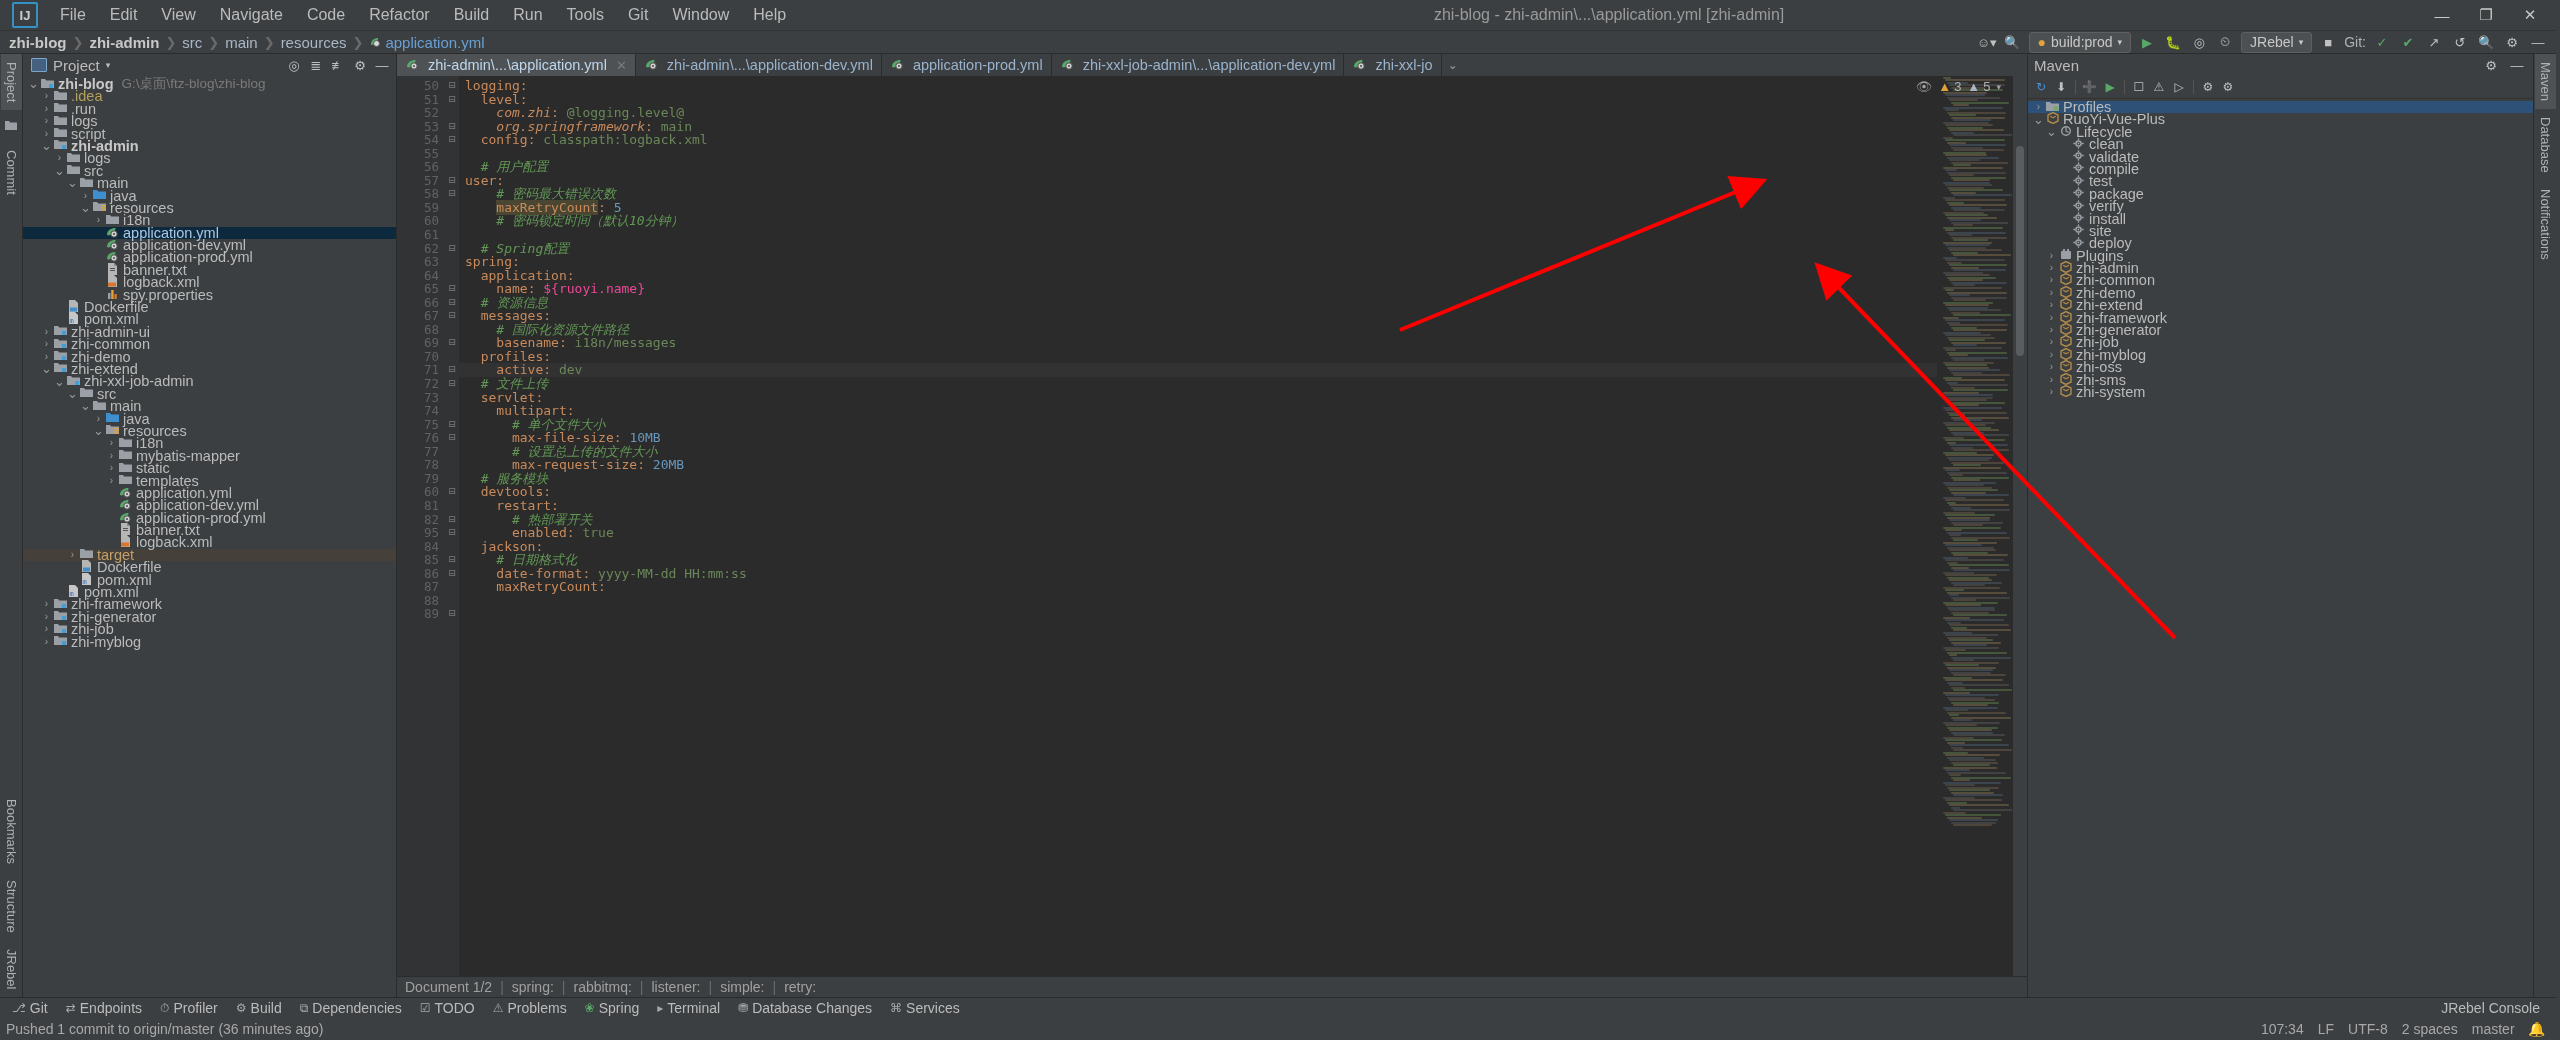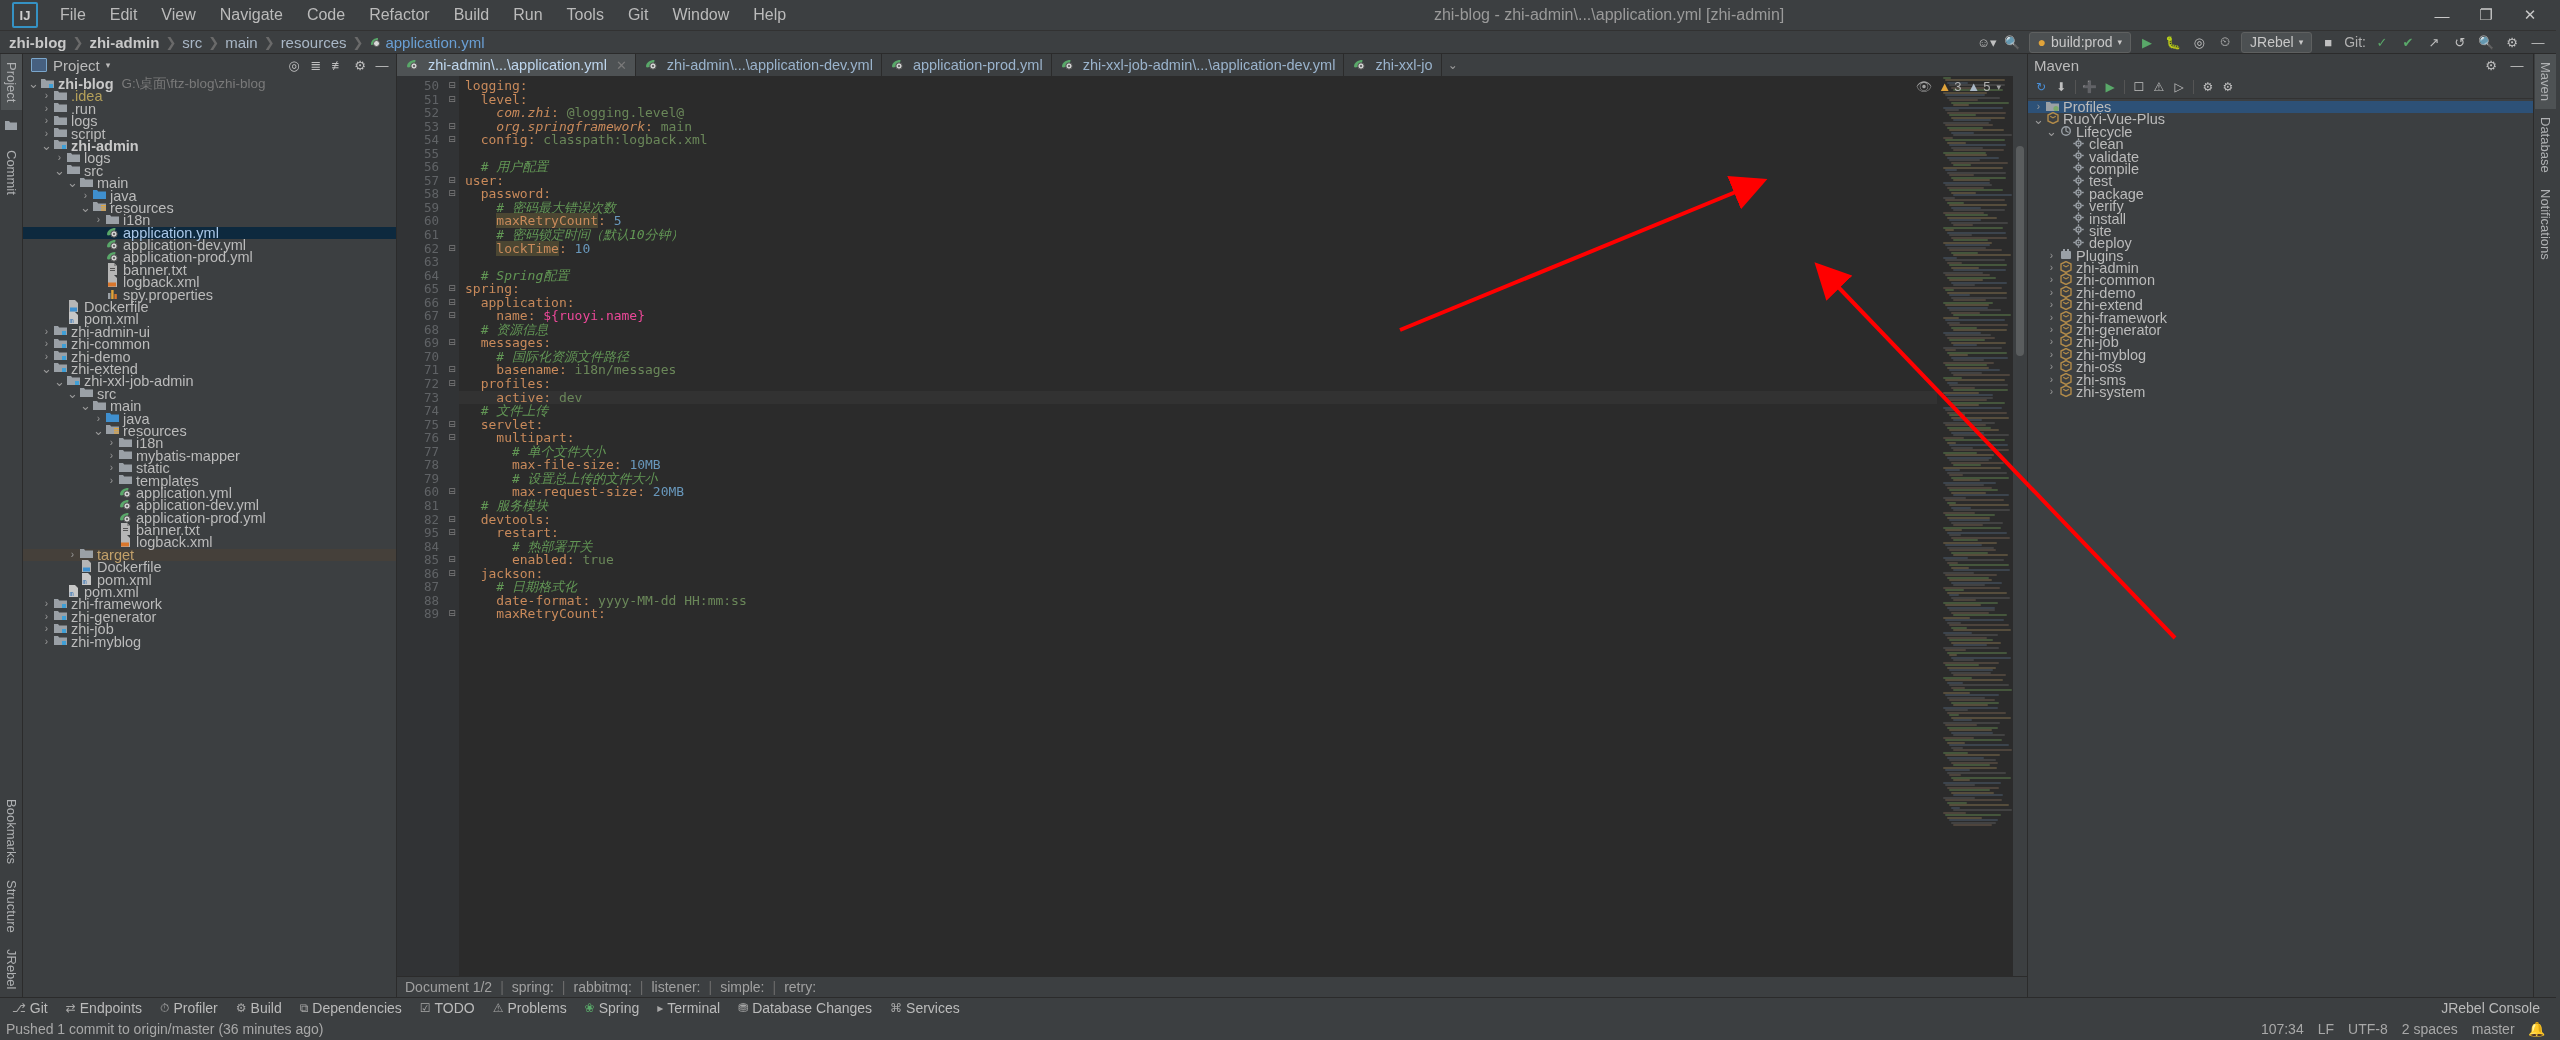--- a/index.html
+++ b/index.html
@@ -752,25 +752,23 @@
           </div>
         <div class="code" id="code">
             <div class="cl"><span class="k">logging</span><span class="k">:</span></div>
             <div class="cl">  <span class="k">level</span><span class="k">:</span></div>
             <div class="cl">    <span class="k" style="font-style:italic">com.zhi</span><span class="k">:</span> <span class="v">@logging.level@</span></div>
             <div class="cl">    <span class="k" style="font-style:italic">org.springframework</span><span class="k">:</span> <span class="v">main</span></div>
             <div class="cl">  <span class="k">config</span><span class="k">:</span> <span class="v">classpath:logback.xml</span></div>
             <div class="cl"></div>
             <div class="cl"><span class="cm">  # 用户配置</span></div>
             <div class="cl"><span class="k">user</span><span class="k">:</span></div>
-            <div class="cl">  <span class="k">password</span><span class="k">:</span></div>
             <div class="cl"><span class="cm">    # 密码最大错误次数</span></div>
             <div class="cl">    <span class="hl">maxRetryCount</span><span class="k">:</span> <span class="num">5</span></div>
             <div class="cl"><span class="cm">    # 密码锁定时间（默认10分钟）</span></div>
-            <div class="cl">    <span class="hl">lockTime</span><span class="k">:</span> <span class="num">10</span></div>
             <div class="cl"></div>
             <div class="cl"><span class="cm">  # Spring配置</span></div>
             <div class="cl"><span class="k">spring</span><span class="k">:</span></div>
             <div class="cl">  <span class="k">application</span><span class="k">:</span></div>
             <div class="cl">    <span class="k">name</span><span class="k">:</span> <span class="var">${ruoyi.name}</span></div>
             <div class="cl"><span class="cm">  # 资源信息</span></div>
             <div class="cl">  <span class="k">messages</span><span class="k">:</span></div>
             <div class="cl"><span class="cm">    # 国际化资源文件路径</span></div>
             <div class="cl">    <span class="k">basename</span><span class="k">:</span> <span class="v">i18n/messages</span></div>
             <div class="cl">  <span class="k">profiles</span><span class="k">:</span></div>

